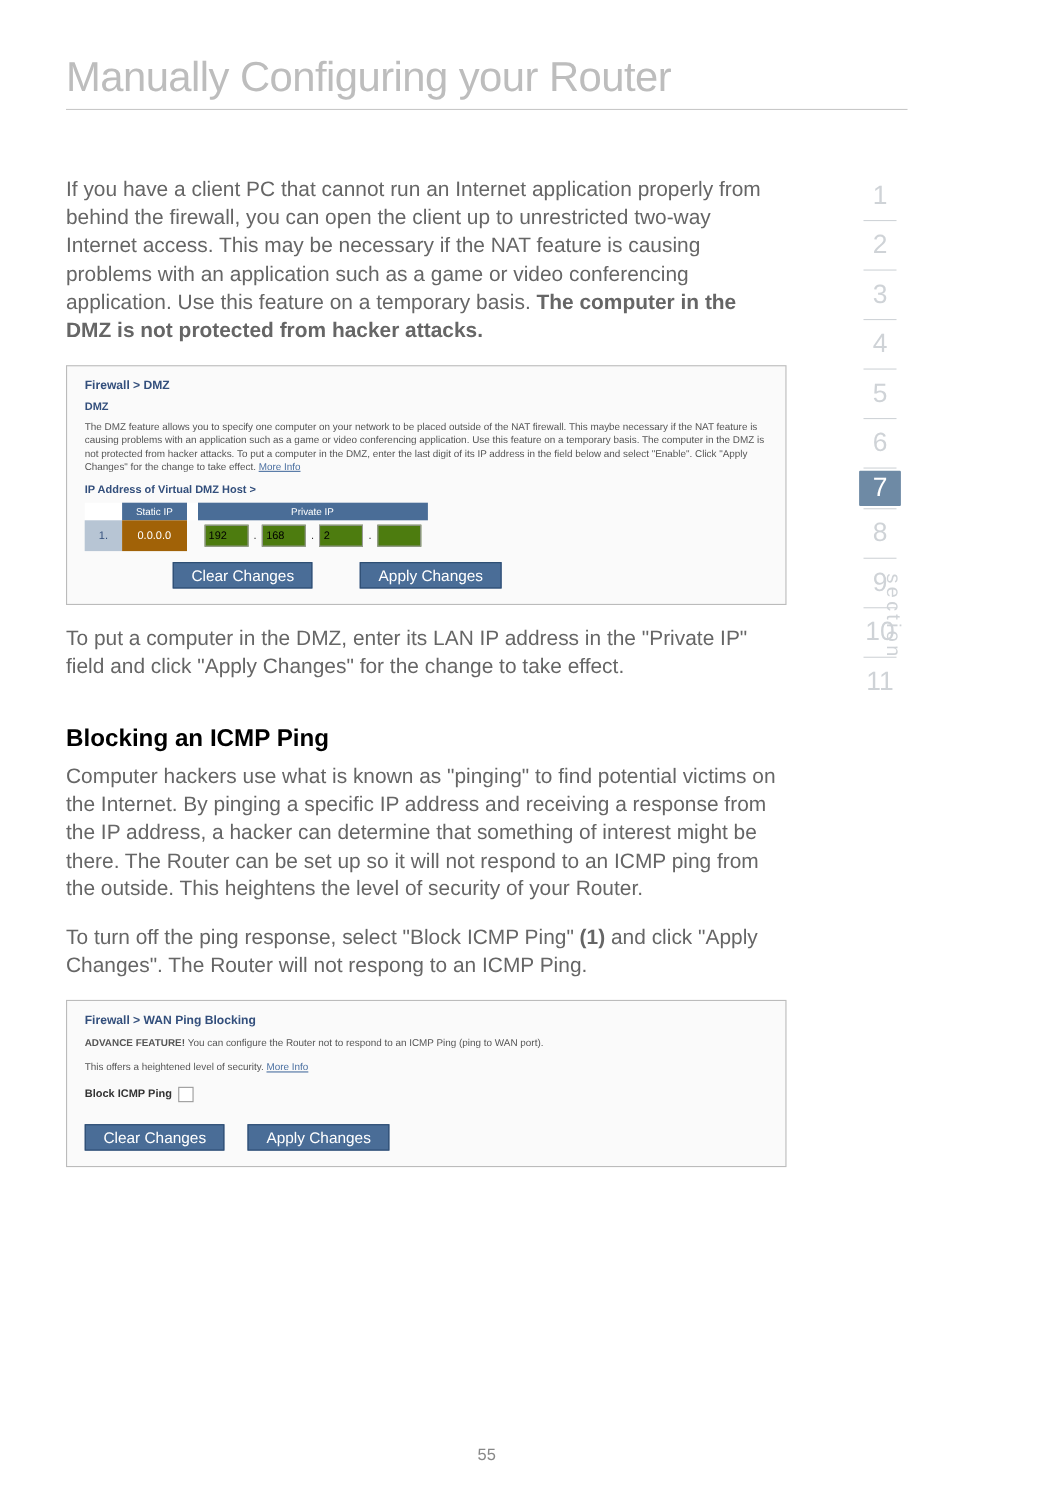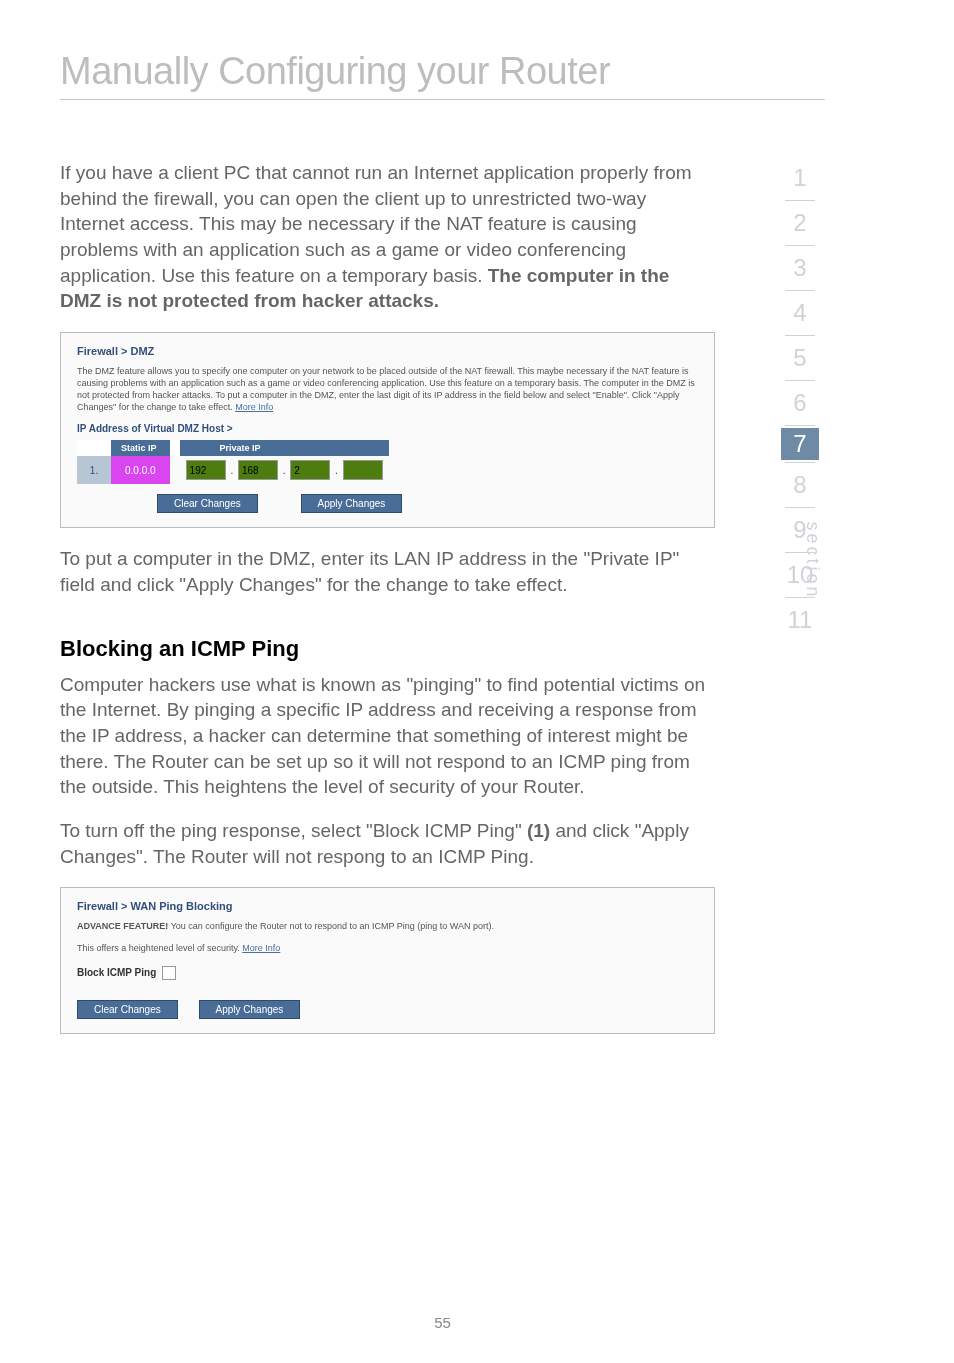--- a/index.html
+++ b/index.html
@@ -130,34 +130,34 @@
     color: #4a6fa0;
     text-decoration: underline;
   }
   .dmz-table {
     border-collapse: collapse;
   }
   .dmz-th {
     background: #4a6d97;
     color: #fff;
     font-size: 9px;
-    font-weight: bold;
+    font-weight: normal;
     padding: 3px 10px;
-    text-align: left;
+    text-align: center;
   }
   .dmz-td-left {
     background: #b7c5d4;
     color: #334f7c;
     font-size: 10px;
     text-align: center;
     padding: 4px 6px;
     width: 22px;
   }
   .dmz-td-mid {
-    background: #d946ef;
+    background: #a16207;
     color: #fff;
     font-size: 10px;
     text-align: center;
     padding: 4px 14px;
   }
   .dmz-td-right {
     padding: 4px 6px;
   }
   .mini-input {
     width: 32px;
@@ -171,21 +171,21 @@
   }
   .mini-dot {
     margin: 0 2px;
     color: #333;
     font-size: 10px;
   }
   .panel-btn {
     display: inline-block;
     background: #4a6d97;
     color: #fff;
-    font-size: 10px;
+    font-size: 14px;
     padding: 3px 16px;
     border: 1px solid #2b4a70;
     cursor: pointer;
     margin-top: 10px;
   }
   .panel-btn + .panel-btn {
     margin-left: 40px;
   }
   .panel-checkbox {
     width: 12px;
@@ -247,20 +247,21 @@
   </div>
 
   <div class="content">
 
     <div class="body-text body-text-block">
       <span>If you have a client PC that cannot run an Internet application properly from behind the firewall, you can open the client up to unrestricted two-way Internet access. This may be necessary if the NAT feature is causing problems with an application such as a game or video conferencing application. Use this feature on a temporary basis. </span><strong>The computer in the DMZ is not protected from hacker attacks.</strong>
     </div>
 
     <div class="panel">
       <div class="panel-breadcrumb">Firewall &gt; DMZ</div>
+      <div class="panel-subtitle">DMZ</div>
       <div class="panel-desc">
         <span>The DMZ feature allows you to specify one computer on your network to be placed outside of the NAT firewall. This maybe necessary if the NAT feature is causing problems with an application such as a game or video conferencing application. Use this feature on a temporary basis. The computer in the DMZ is not protected from hacker attacks. To put a computer in the DMZ, enter the last digit of its IP address in the field below and select "Enable". Click "Apply Changes" for the change to take effect. </span><span class="panel-link">More Info</span>
       </div>
       <div class="panel-subtitle">IP Address of Virtual DMZ Host &gt;</div>
 
       <table class="dmz-table">
         <tbody>
             <tr>
           <th style="background:#fff;"></th>
           <th class="dmz-th">Static IP</th>

